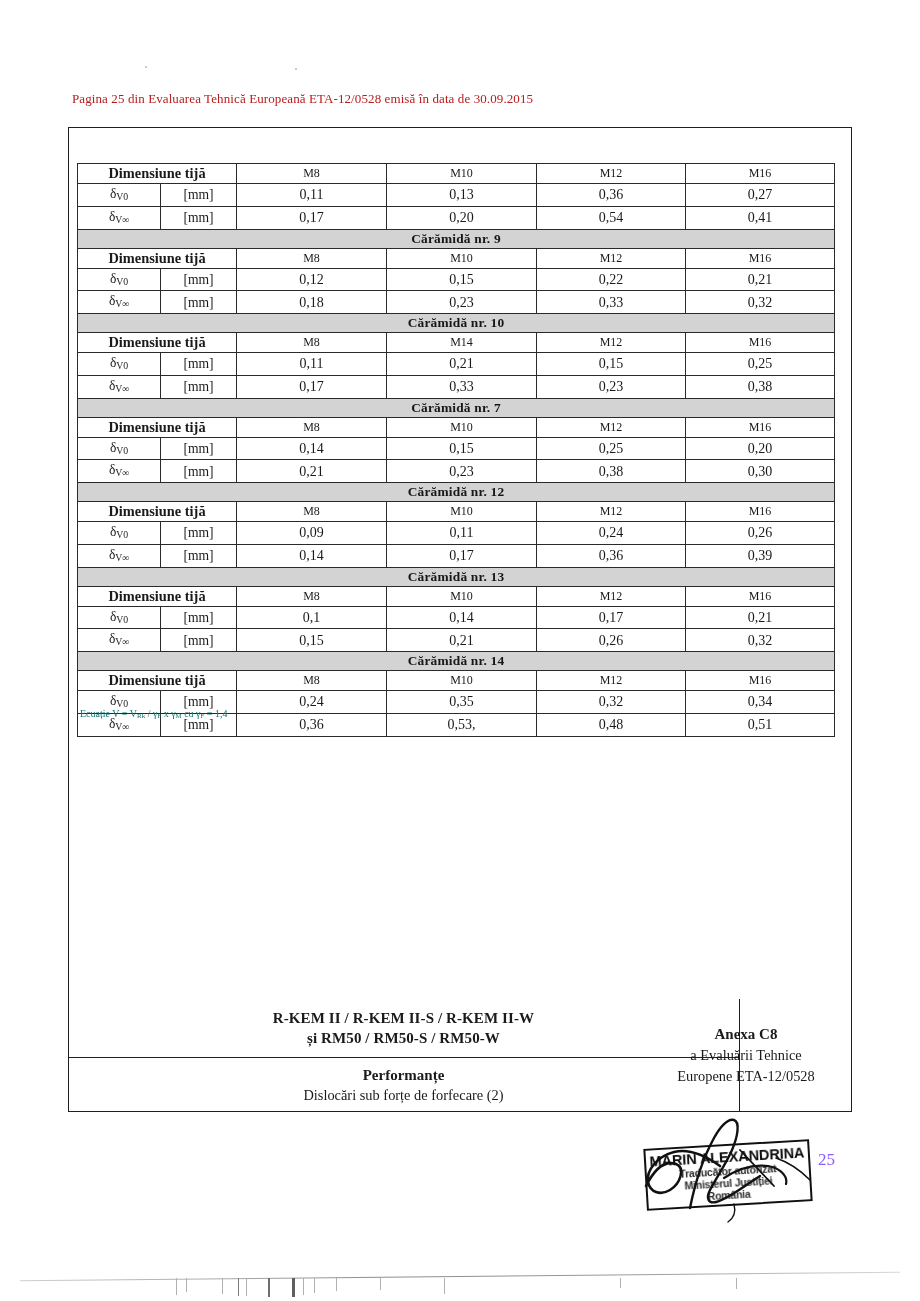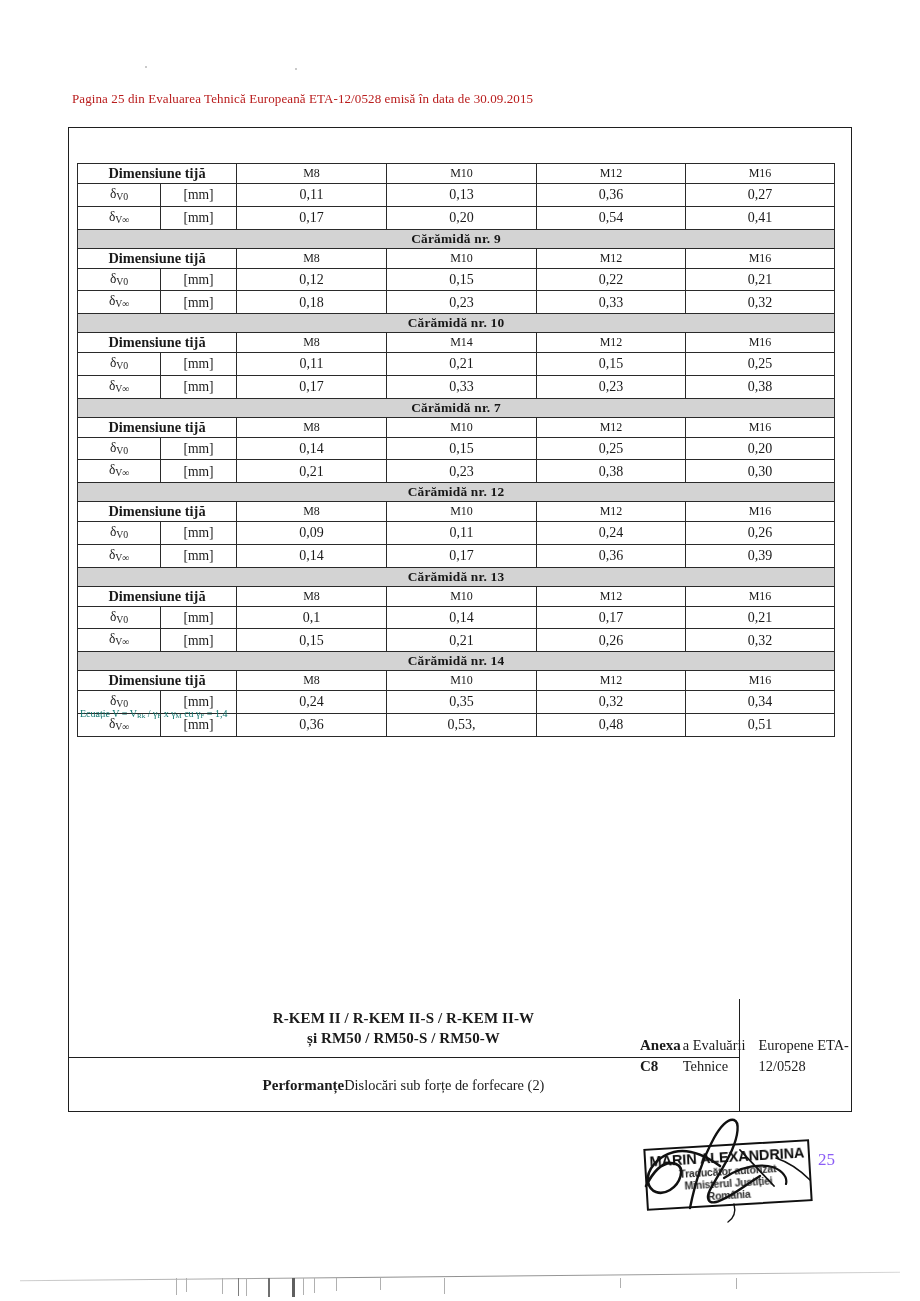--- a/index.html
+++ b/index.html
@@ -154,21 +154,21 @@
     border-bottom: 1.5px solid #1f1f1f;
     display: flex;
     flex-direction: column;
     align-items: center;
     justify-content: center;
   }
   .footer-left-bottom {
     height: 54px;
     box-sizing: border-box;
     display: flex;
-    flex-direction: row;
+    flex-direction: column;
     align-items: center;
     justify-content: center;
   }
   .f-prod-1, .f-prod-2 {
     font-size: 15px;
     font-weight: bold;
     line-height: 20px;
     letter-spacing: 0.1px;
   }
   .f-perf-title {
@@ -181,21 +181,21 @@
     line-height: 20px;
   }
   .footer-right {
     position: absolute;
     left: 572px;
     top: 0;
     width: 212px;
     height: 113px;
     box-sizing: border-box;
     display: flex;
-    flex-direction: row;
+    flex-direction: column;
     align-items: center;
     justify-content: center;
   }
   .f-anexa {
     font-size: 15px;
     font-weight: bold;
     line-height: 21px;
   }
   .f-anexa-l2, .f-anexa-l3 {
     font-size: 14.4px;

